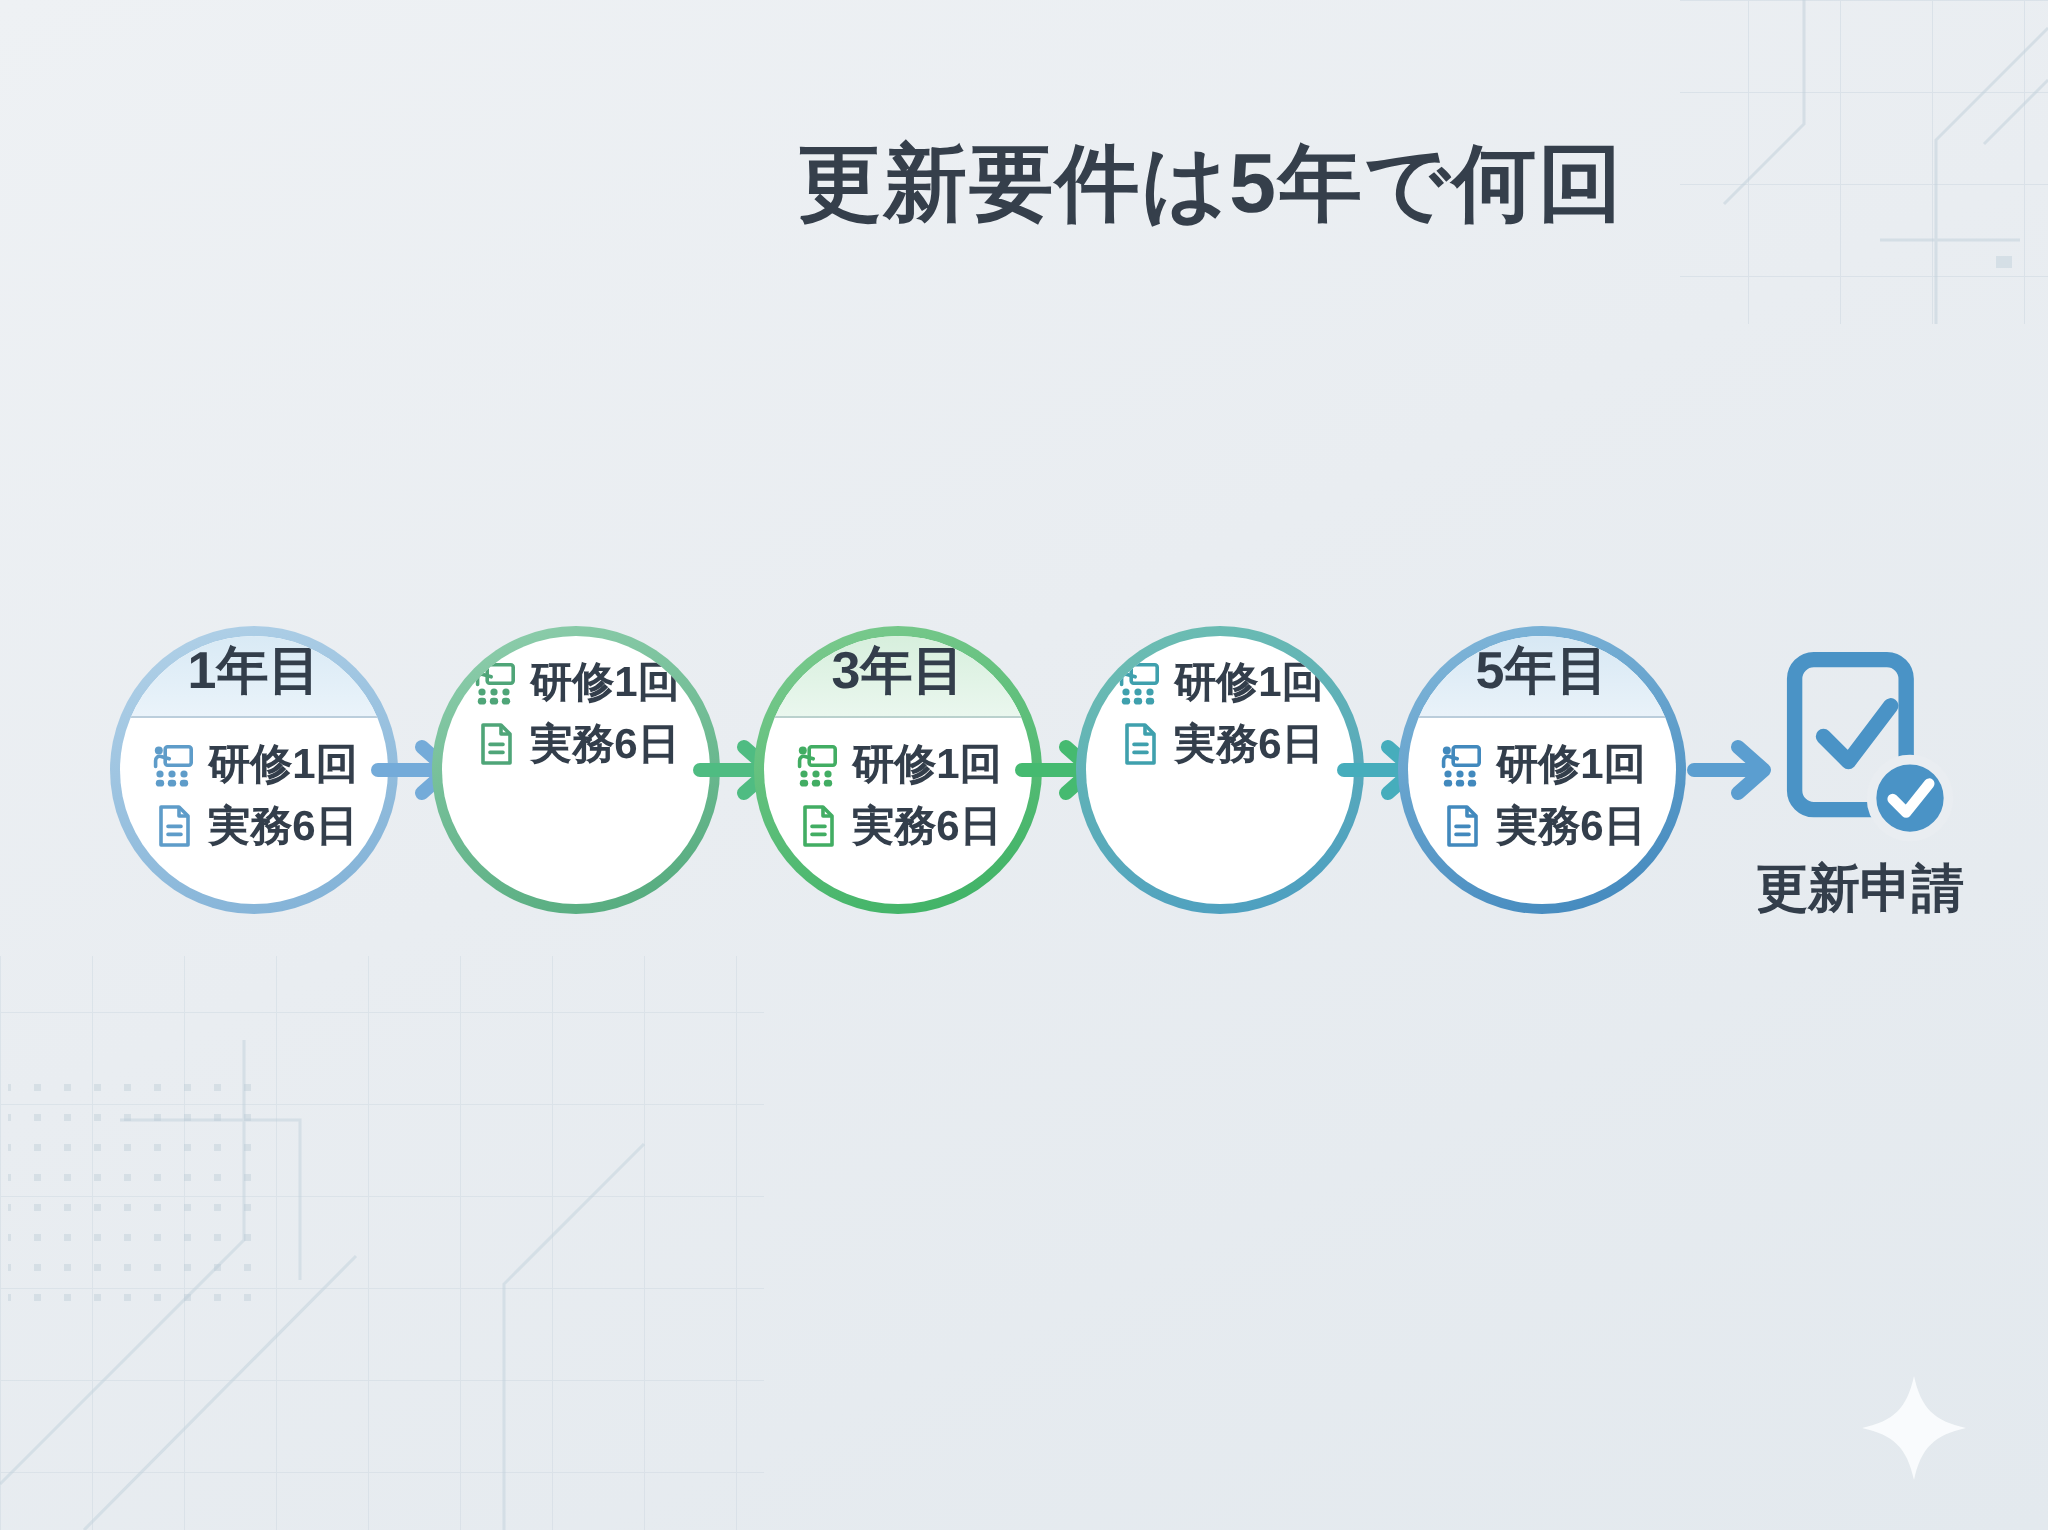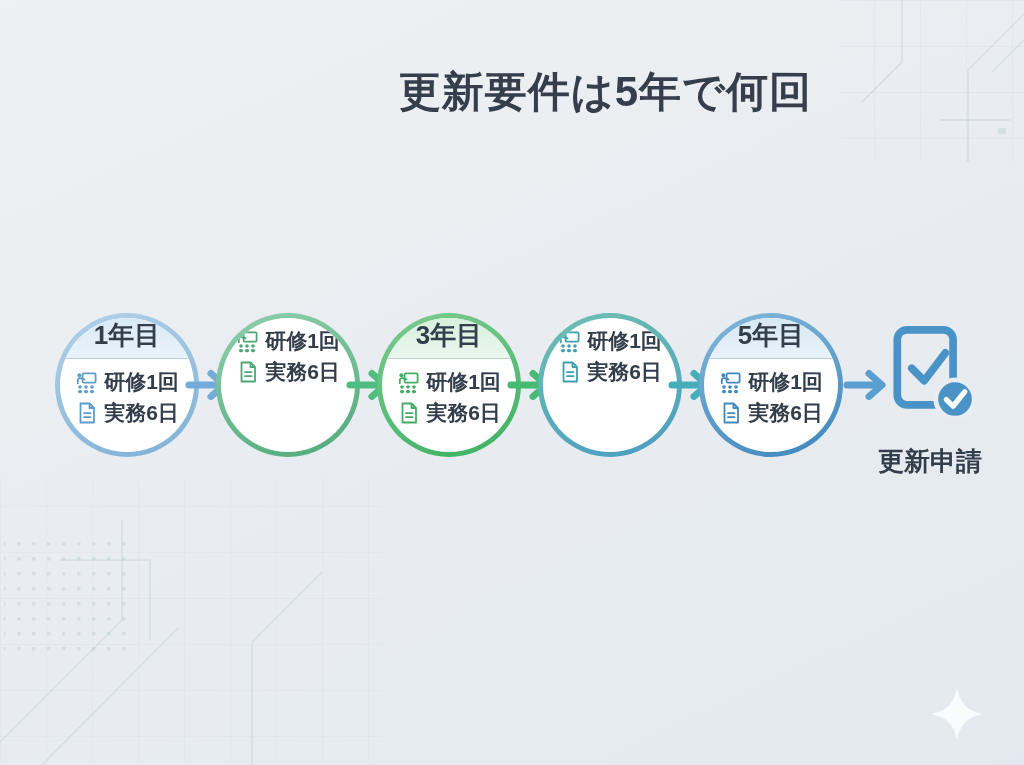--- a/index.html
+++ b/index.html
@@ -28,21 +28,21 @@
     font-size:26px;font-weight:700;
   }
   .circle-body{
     display:flex;flex-direction:column;align-items:center;gap:3px;padding-top:9px;
   }
   .req-row{display:flex;align-items:center;gap:5px;font-size:21px;font-weight:700;}
   .req-icon{width:24px;height:24px;color:var(--icon);flex:0 0 auto;}
   .arrow{position:absolute;top:52px;width:48px;height:40px;color:var(--arrow);}
   .final{position:absolute;left:876px;top:325px;width:108px;text-align:center;}
   .final-icon{width:104px;height:100px;display:block;margin:0 auto;}
-  .final-label{font-size:26px;font-weight:700;margin-top:19px;white-space:nowrap;}
+  .final-label{font-size:26px;font-weight:700;margin-top:2px;white-space:nowrap;}
   .dark-text{color:#353f4b;}
   .defs-holder{position:absolute;width:0;height:0;overflow:hidden;}
 </style>
 </head>
 <body style="background-color: rgb(233, 237, 241);">
 
 <svg class="bg-decor" width="1024" height="765" viewBox="0 0 1024 765">
   <defs>
     <pattern id="grid" width="46" height="46" patternUnits="userSpaceOnUse">
       <path d="M46 0 H0 V46" fill="none" stroke="#c7d3dd" stroke-width="1"></path>

